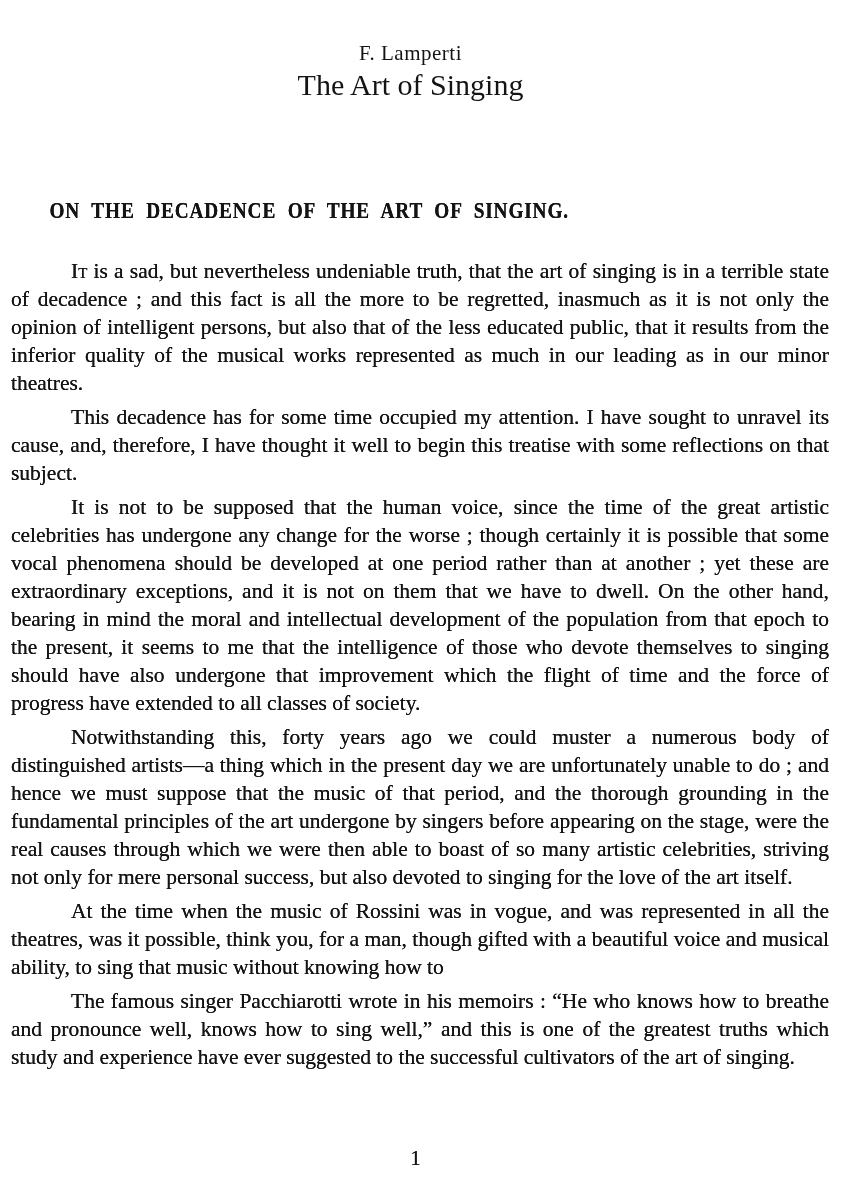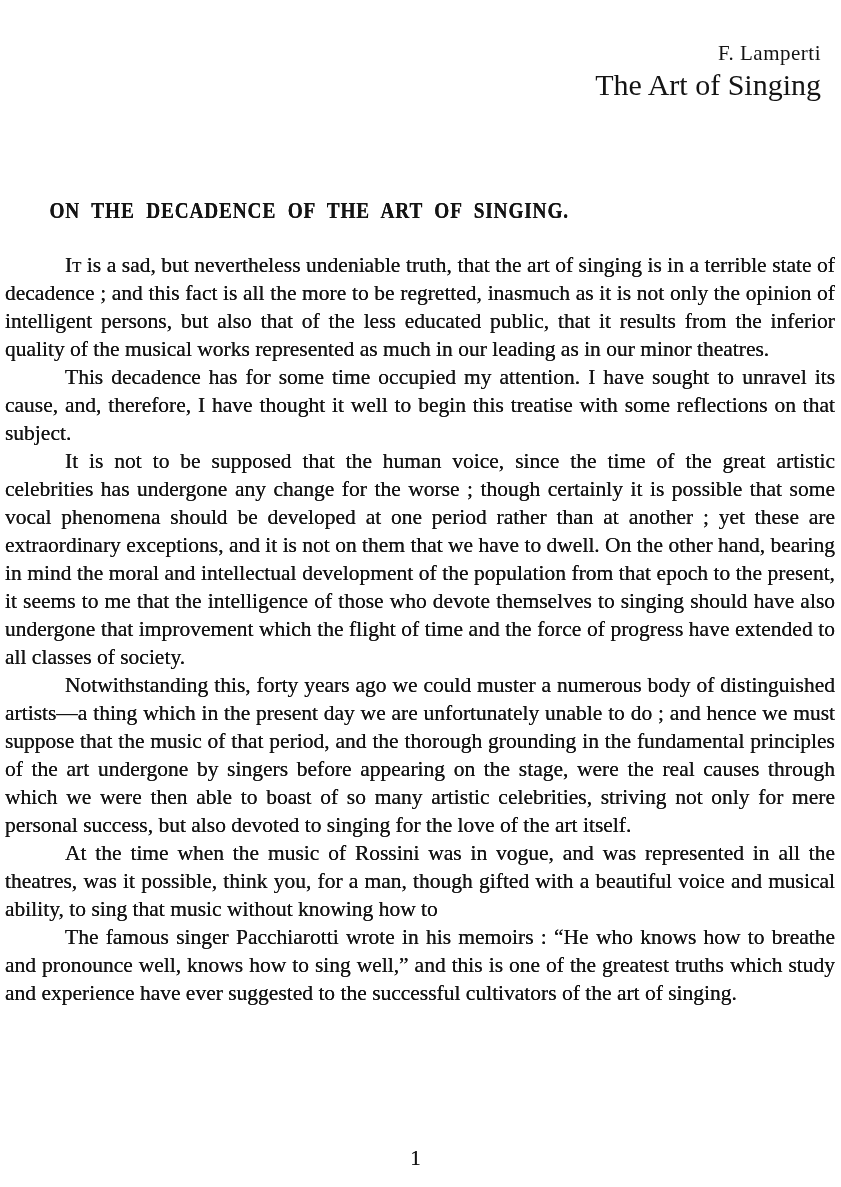--- a/index.html
+++ b/index.html
@@ -11,21 +11,21 @@
     background: #ffffff;
     color: #141414;
     font-family: "Liberation Serif", serif;
     overflow: hidden;
   }
   .title-block {
     position: absolute;
     top: 40px;
     left: 0;
     right: 20px;
-    text-align: right;
+    text-align: center;
   }
   .book-author {
     font-size: 21px;
     line-height: 27px;
     letter-spacing: 0.5px;
   }
   .book-title {
     font-size: 30px;
     line-height: 36px;
   }
@@ -50,21 +50,21 @@
     position: absolute;
     top: 251px;
     left: 5px;
     width: 830px;
     font-size: 21.5px;
     line-height: 28px;
     text-align: justify;
     text-shadow: 0 0 0.55px currentColor;
   }
   .body-text p {
-    margin: 0;
+    margin: 6px;
     padding: 0;
     text-indent: 60px;
   }
   .smallcaps { font-variant: small-caps; }
   .page-number {
     position: absolute;
     top: 1146px;
     left: 0;
     right: 10px;
     text-align: center;

